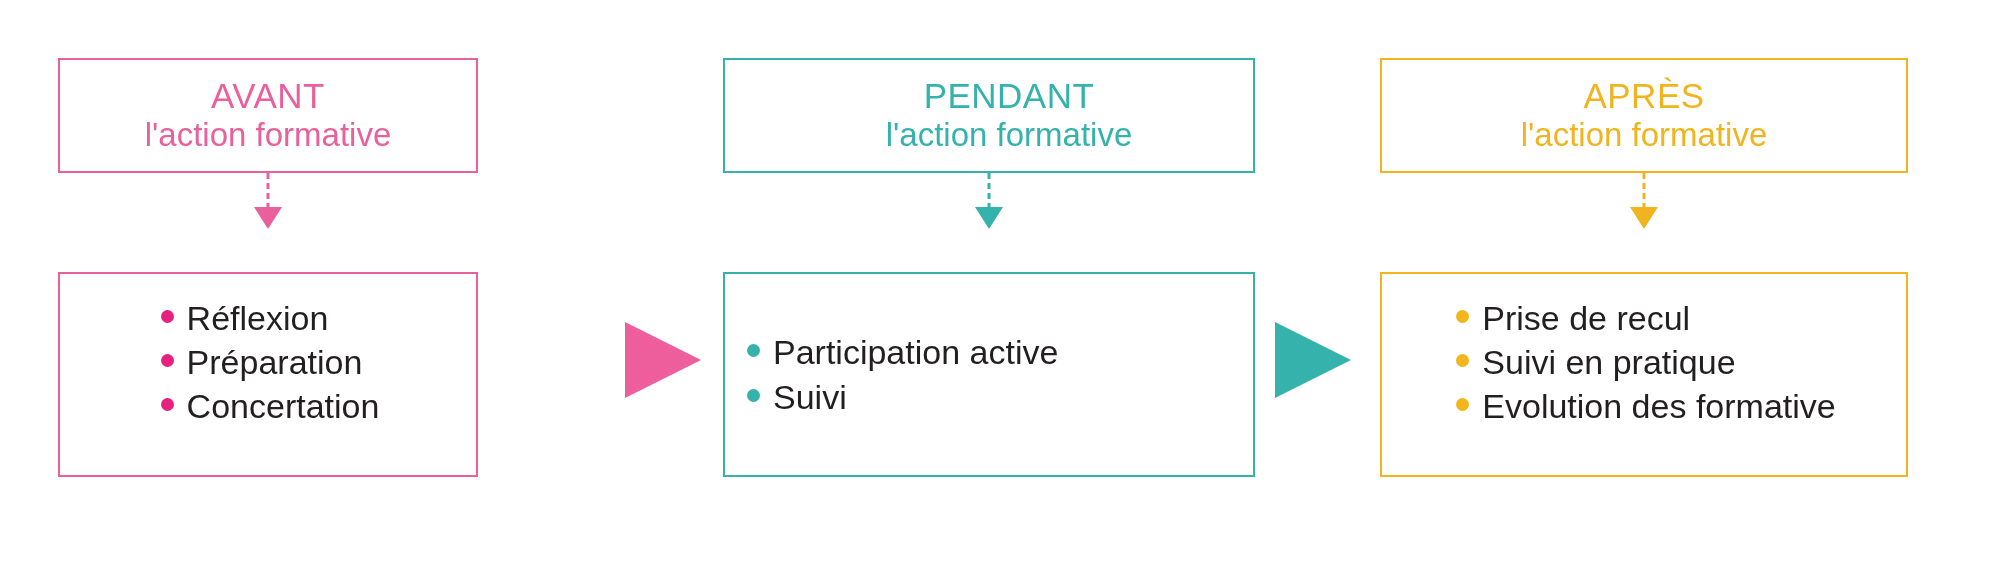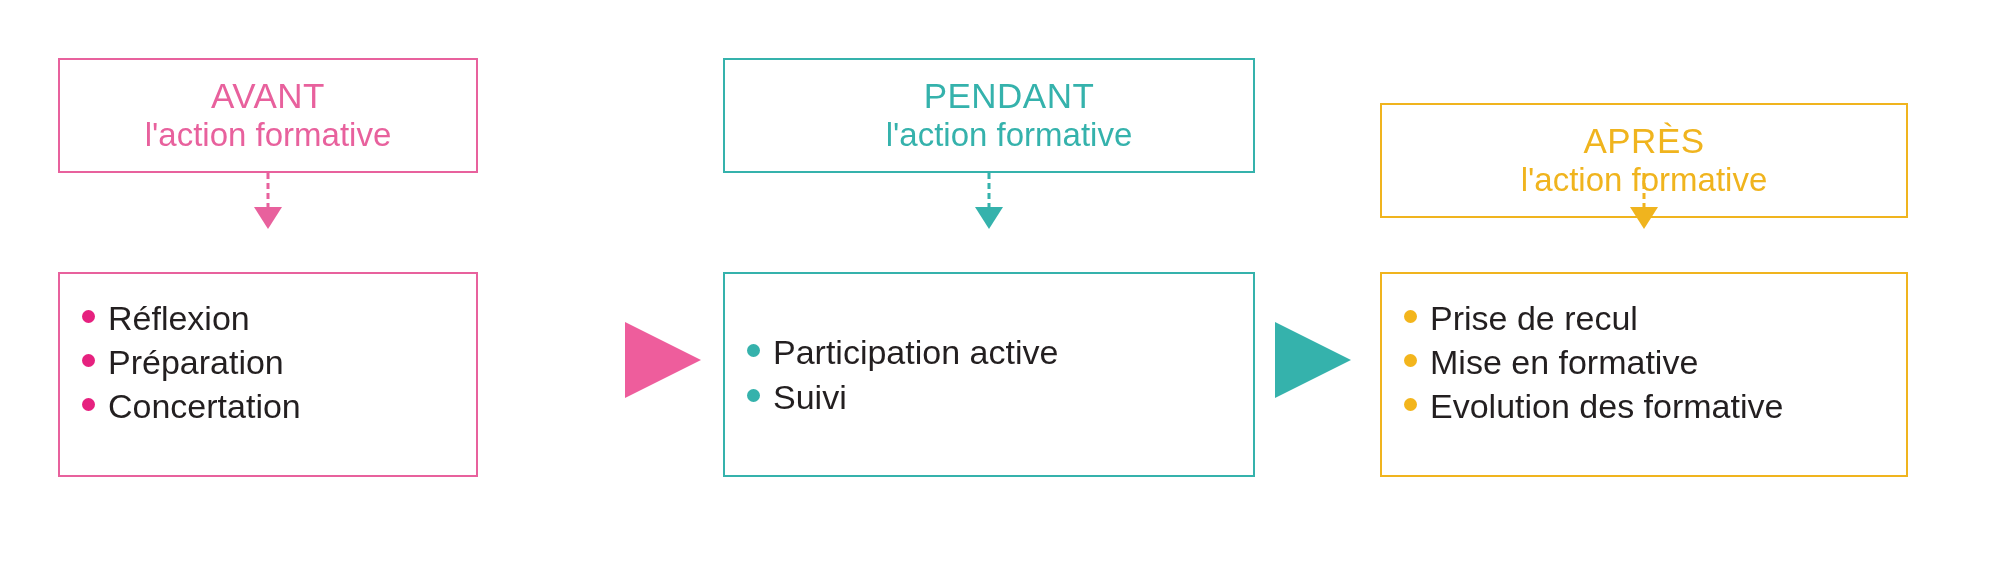--- a/index.html
+++ b/index.html
@@ -96,21 +96,21 @@
     top: 272px;
     left: 0;
     right: 0;
     height: 205px;
     box-sizing: border-box;
     border: 2px solid #cccccc;
     background: #ffffff;
     display: flex;
     flex-direction: column;
   }
-  .body-box.align-top    { justify-content: flex-start; padding-top: 22px; }
+  .body-box.align-top    { justify-content: flex-start; padding-top: 22px; align-items: center; }
   .body-box.align-center { justify-content: center; }
 
   .item-list {
     list-style: none;
     margin: 0;
     padding: 0 18px 0 22px;
   }
   .list-item {
     display: flex;
     align-items: baseline;
@@ -202,39 +202,39 @@
           <span>Suivi</span>
         </li>
       </ul>
     </div>
   </div>
 
   <div class="flow-arrow" style="left: 1275px; border-left-color: rgb(53, 178, 172);"></div>
 
   <div class="column" style="left:1380px; width:528px;">
 
-    <div class="header-box" style="border-color: rgb(240, 180, 30); margin-top: 45px;">
+    <div class="header-box" style="border-color: rgb(240, 180, 30);">
       <div class="header-title" style="color: rgb(240, 180, 30);">APRÈS</div>
       <div class="header-subtitle" style="color: rgb(240, 180, 30);">l'action formative</div>
     </div>
 
     <div class="connector">
       <div class="connector-line" style="border-left-color: rgb(240, 180, 30);"></div>
       <div class="connector-head" style="border-top-color: rgb(240, 180, 30);"></div>
     </div>
 
     <div class="body-box align-top" style="border-color: rgb(240, 180, 30);">
       <ul class="item-list">
         <li class="list-item">
           <span class="bullet-icon" style="background: rgb(243, 181, 28);"></span>
           <span>Prise de recul</span>
         </li>
         <li class="list-item">
           <span class="bullet-icon" style="background: rgb(243, 181, 28);"></span>
-          <span>Mise en formative</span>
+          <span>Suivi en pratique</span>
         </li>
         <li class="list-item">
           <span class="bullet-icon" style="background: rgb(243, 181, 28);"></span>
           <span>Evolution des formative</span>
         </li>
       </ul>
     </div>
   </div>
 
 </div>

